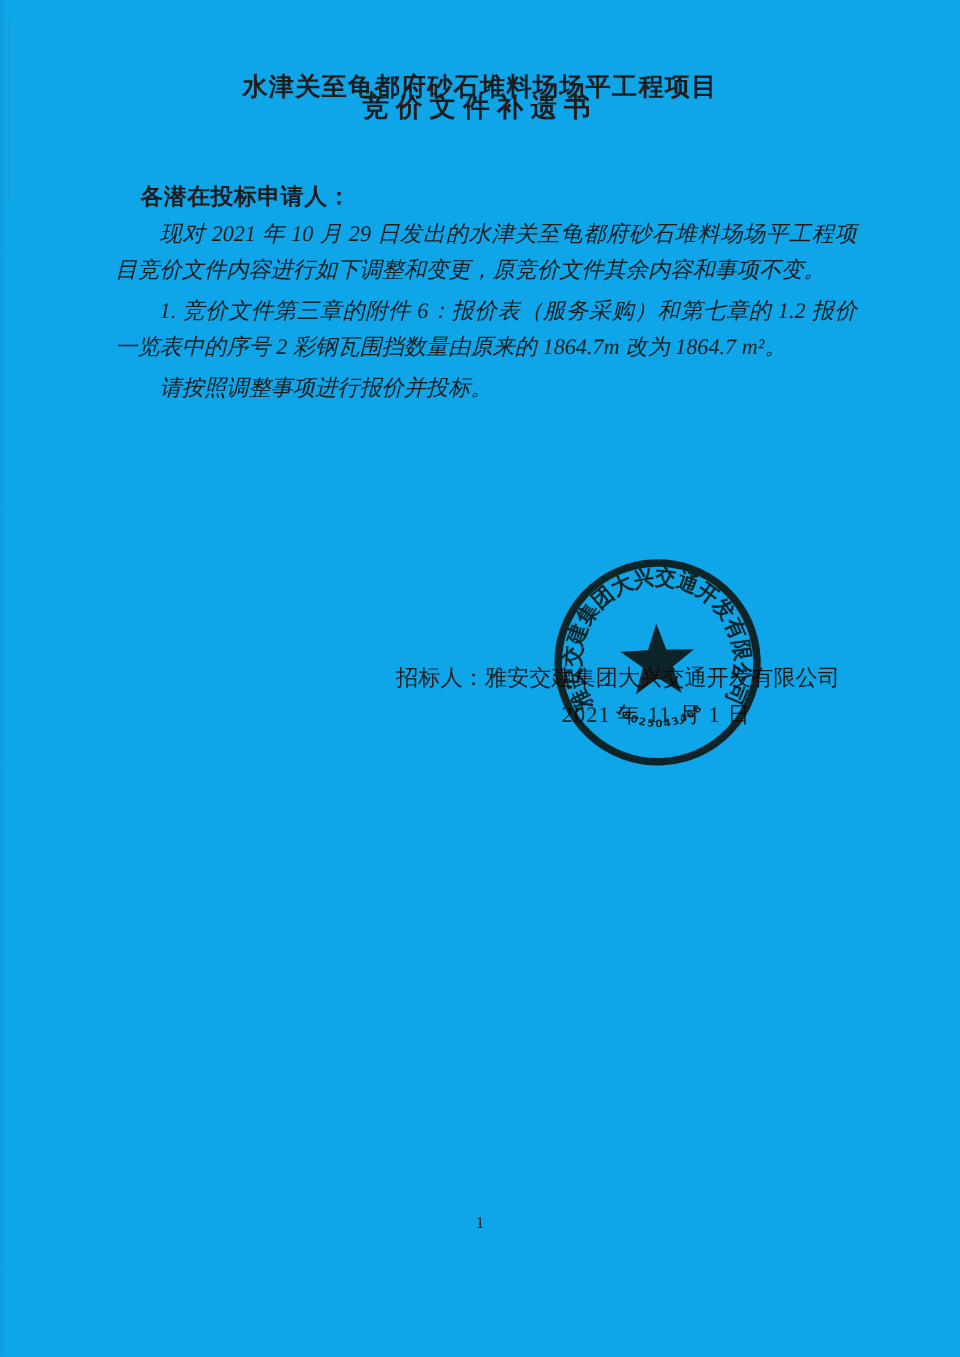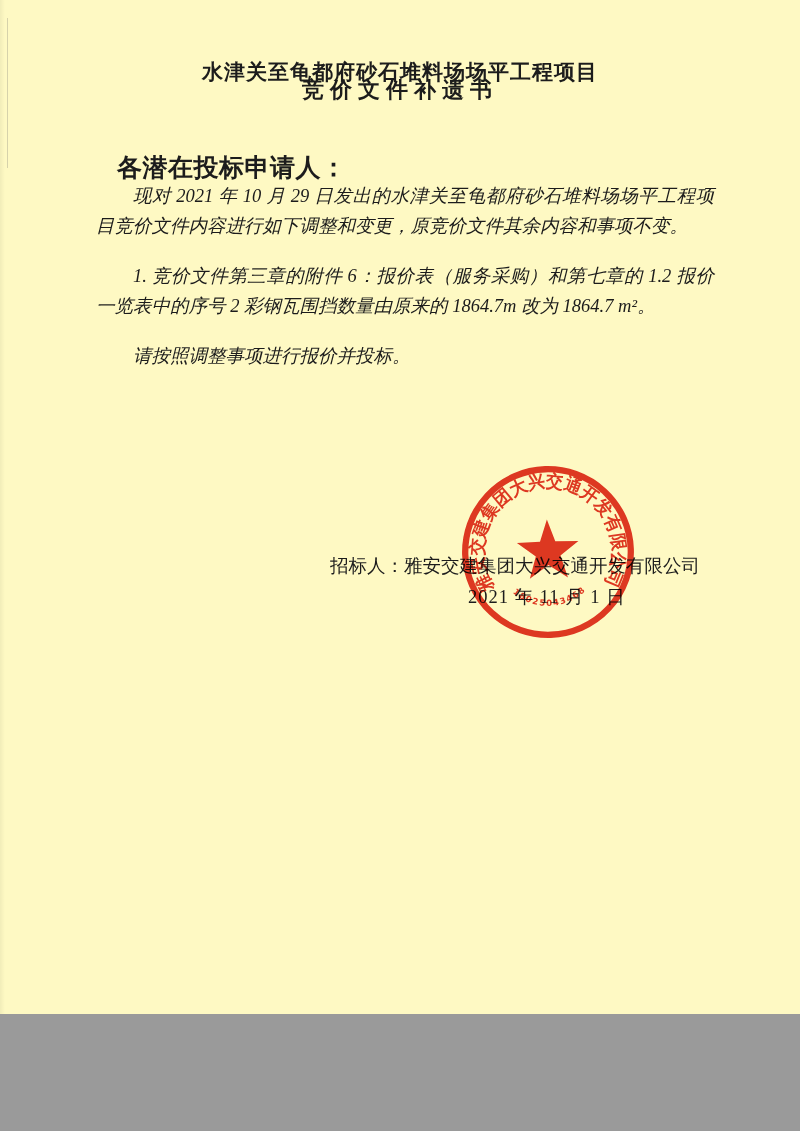--- a/index.html
+++ b/index.html
@@ -1,22 +1,22 @@
 <!DOCTYPE html>
 <html><head>
 <meta charset="utf-8">
 <style>
   * { margin: 0; padding: 0; box-sizing: border-box; }
   html, body { background: #9a9a9a; }
   .page {
     position: relative;
     width: 800px;
-    height: 1014px;
+    height: 1131px;
     margin: 0 auto;
-    background: #fef9c3;
+    background: #0ea5e9;
     font-family: "Liberation Serif", "DejaVu Serif", serif;
     color: #1c1c1c;
     overflow: hidden;
   }
   .scan-edge {
     position: absolute;
     left: 7px; top: 18px;
     width: 1px; height: 150px;
     background: rgba(110,110,110,0.28);
   }
@@ -31,37 +31,37 @@
     left: 0; width: 100%;
     text-align: center;
     font-weight: 700;
   }
   .title-1 { top: 58px;  font-size: 21px; letter-spacing: 1px; }
   .title-2 { top: 75px;  font-size: 22px; letter-spacing: 6px; }
   .title-3 { top: 127px; font-size: 20px; letter-spacing: 2px; }
   .salutation {
     position: absolute;
     left: 117px; top: 151px;
-    font-size: 25px;
+    font-size: 19px;
     font-weight: 700;
     font-family: Liberation Sans, sans-serif;
     letter-spacing: 0.5px;
     text-align: right;
   }
   .body-text {
     position: absolute;
     left: 96px; top: 181px;
     width: 618px;
     font-size: 18.5px;
     line-height: 30px;
     text-align: justify;
     font-style: italic;
   }
   .para { text-indent: 2em; }
-  .para + .para { margin-top: 20px; }
+  .para + .para { margin-top: 4px; }
   .signature {
     position: absolute;
     left: 330px; top: 551px;
     font-size: 18.5px;
     line-height: 31px;
     white-space: nowrap;
   }
   .sig-date { margin-left: 138px; letter-spacing: 1px; }
   .stamp {
     position: absolute;

